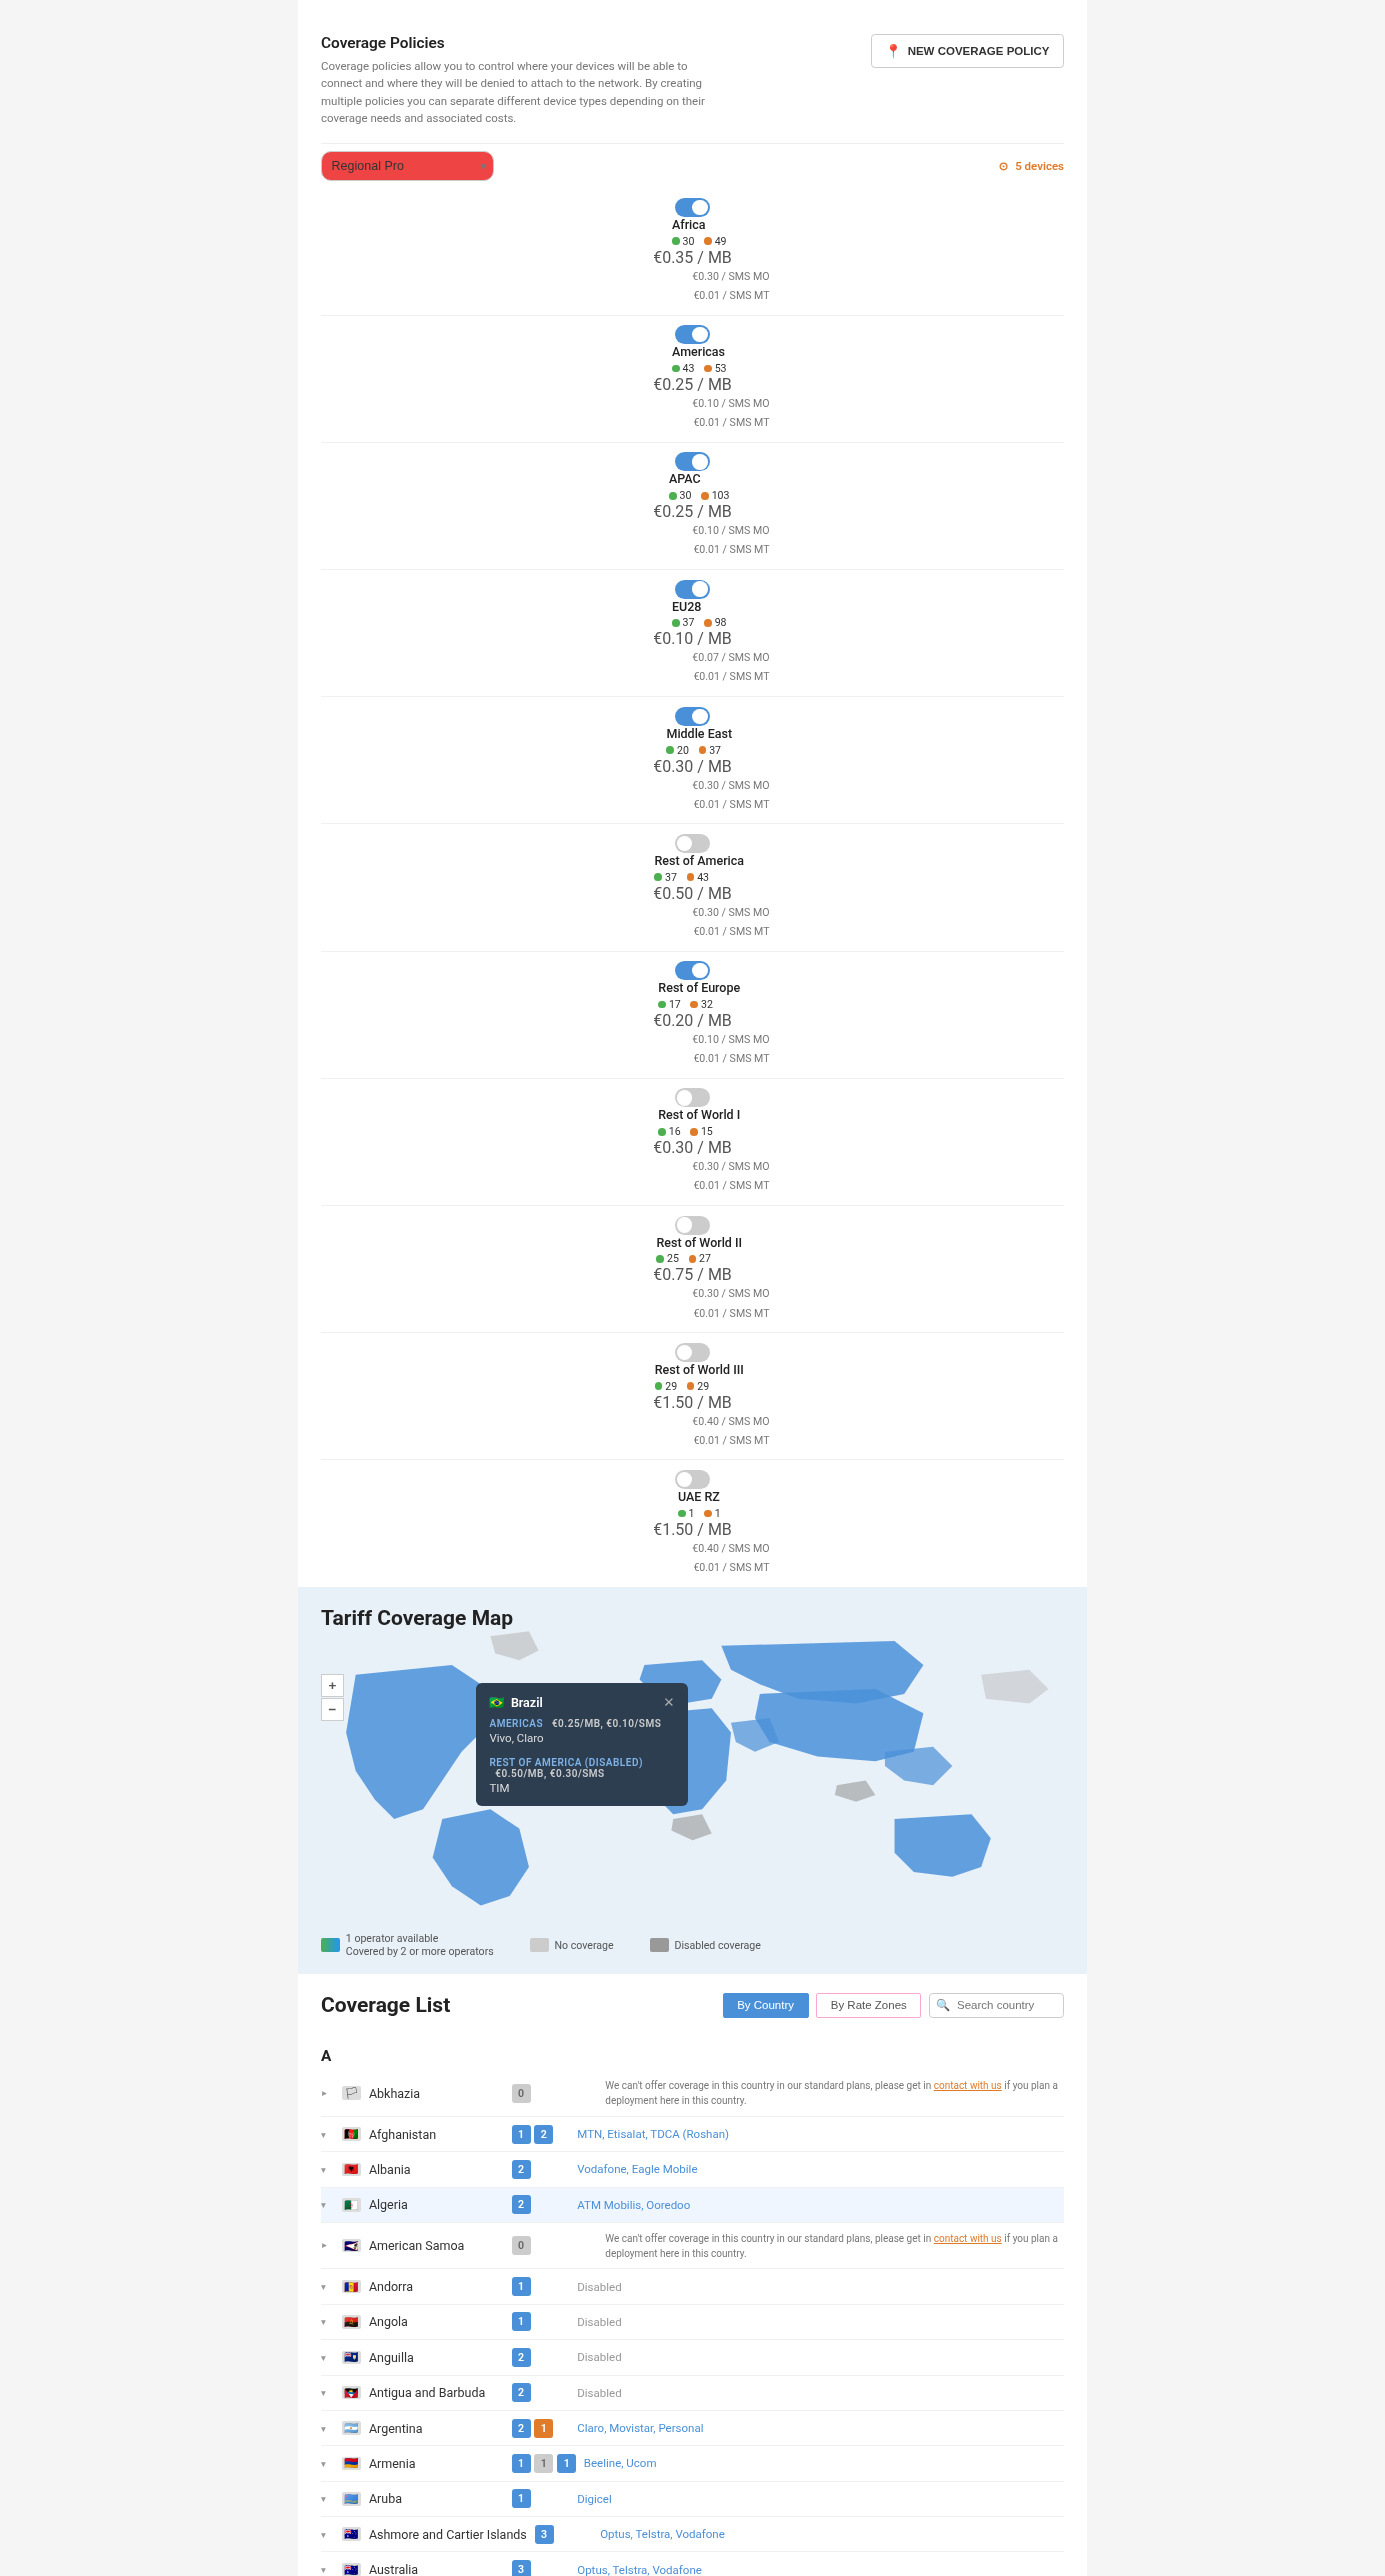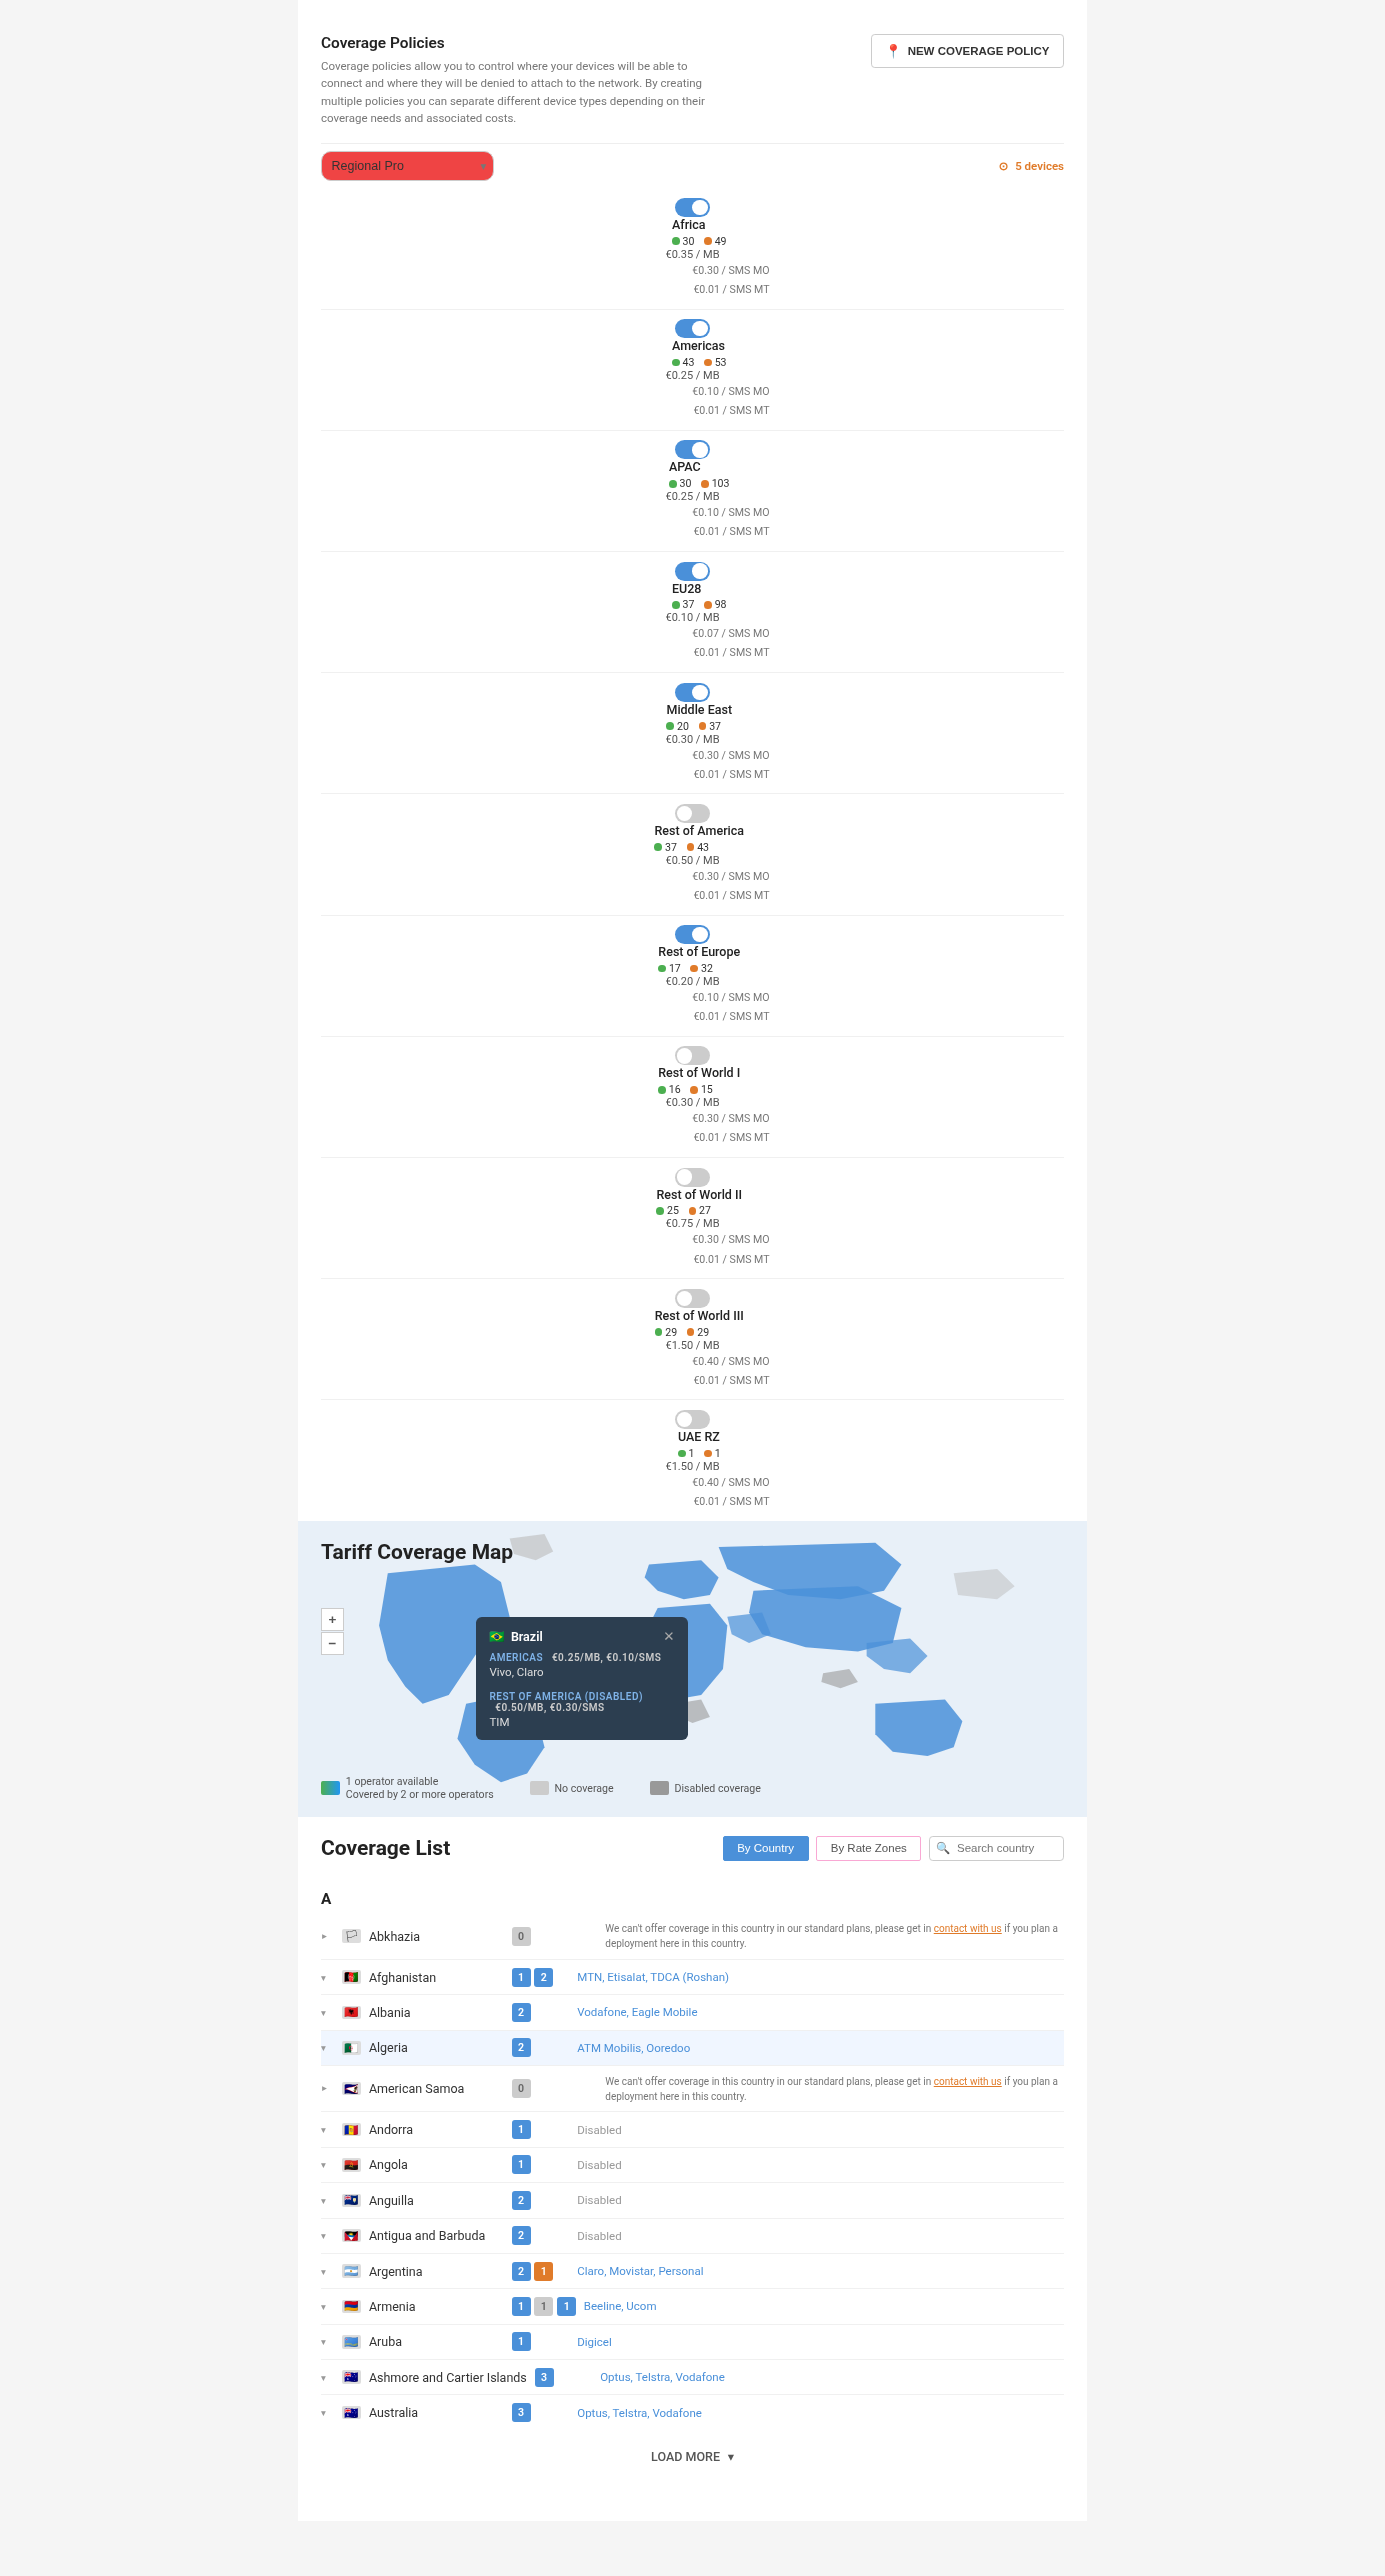--- a/index.html
+++ b/index.html
@@ -32,25 +32,25 @@
     .toggle::after { content: ''; position: absolute; width: 15.4px; height: 15.4px; border-radius: 50%; background: #fff; top: 1.9px; transition: left 0.2s; }
     .toggle.on::after { left: 17.3px; }
     .toggle.off::after { left: 1.9px; }
     .zone-info { flex: 1; margin-left: 13.5px; }
     .zone-name { font-size: 12.5px; font-weight: 500; color: #222; }
     .zone-operators { display: flex; gap: 9.6px; margin-top: 2.9px; font-size: 10.6px; }
     .op-count { display: flex; align-items: center; gap: 2.9px; }
     .op-dot { width: 7.7px; height: 7.7px; border-radius: 50%; display: inline-block; }
     .op-dot.green { background: #4caf50; }
     .op-dot.orange { background: #e07b2a; }
-    .zone-price { min-width: 106px; text-align: center; font-size: 11px; color: #555; }
+    .zone-price { min-width: 106px; text-align: center; font-size: 16px; color: #555; }
     .zone-sms { min-width: 154px; text-align: right; font-size: 10.6px; color: #777; line-height: 1.8; }
     
     
-    .map-section { position: relative; margin: 0; background: #e8f0f8; overflow: hidden; height: 296px; }
+    .map-section { position: relative; margin: 0; background: #e8f0f8; overflow: hidden; height: 387px; }
     .map-title { position: absolute; top: 19px; left: 23px; font-size: 21px; font-weight: 700; color: #222; z-index: 2; }
     .map-controls { position: absolute; left: 23px; top: 87px; z-index: 3; display: flex; flex-direction: column; gap: 1.9px; }
     .map-btn { width: 23px; height: 23px; background: #fff; border: 1px solid #ccc; display: flex; align-items: center; justify-content: center; cursor: pointer; font-size: 13.5px; font-weight: 600; color: #555; }
     
     
     .country-popup { position: absolute; top: 96px; left: 178px; background: #2c3e50; color: #fff; border-radius: 5.8px; padding: 11.5px 13.5px; width: 212px; z-index: 10; font-size: 10.6px; }
     .popup-header { display: flex; justify-content: space-between; align-items: center; margin-bottom: 7.7px; }
     .popup-country { display: flex; align-items: center; gap: 5.8px; font-size: 12.5px; font-weight: 600; }
     .popup-close { cursor: pointer; font-size: 13.5px; color: #aaa; }
     .popup-zone { margin-bottom: 5.8px; }

